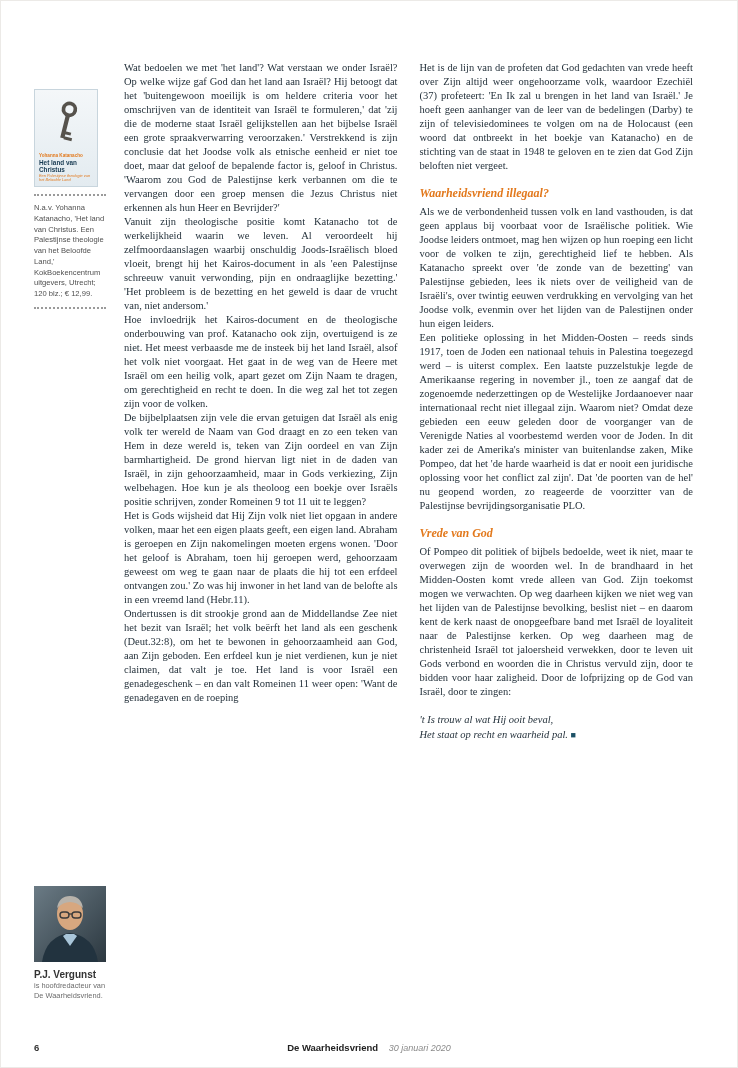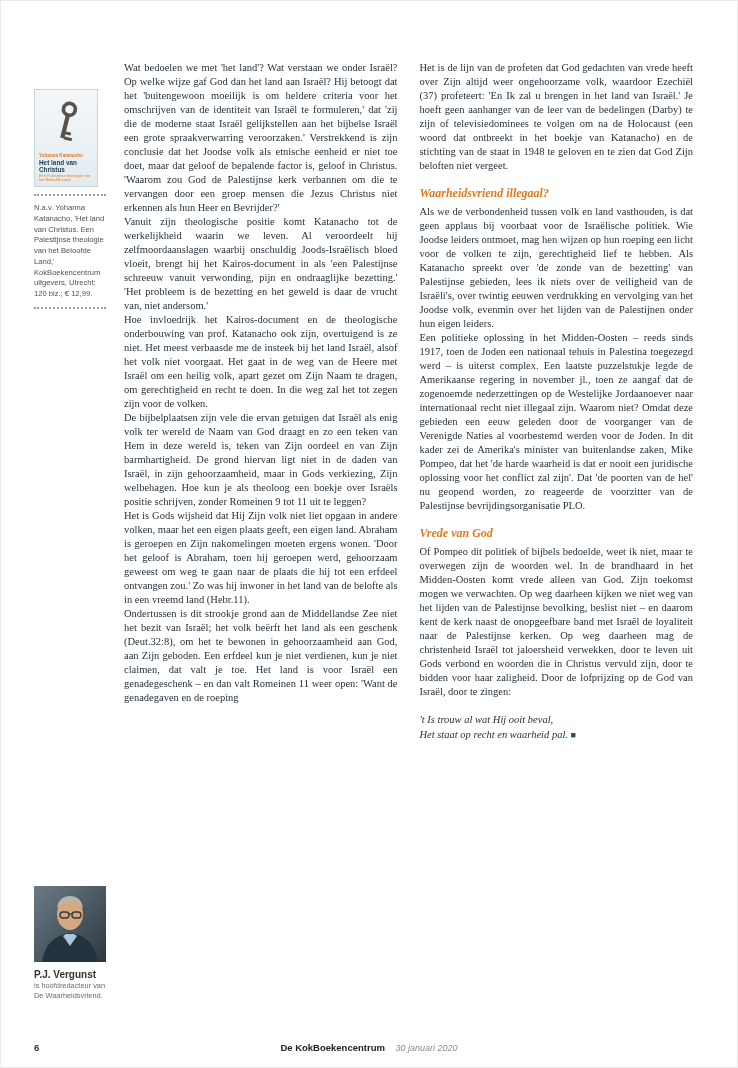--- a/index.html
+++ b/index.html
@@ -110,18 +110,18 @@
           <span class="end-mark">■</span>
         </div>
       </div>
     </section>
 
   </div>
 
   <div class="footer">
     <span class="page-num">6</span>
     <div class="footer-center">
-      <span class="footer-mag">De KokBoekencentrum</span>
+      <span class="footer-mag">De Waarheidsvriend</span>
       <span class="footer-date">30 januari 2020</span>
     </div>
   </div>
 
 </div>
 
 </body></html>

